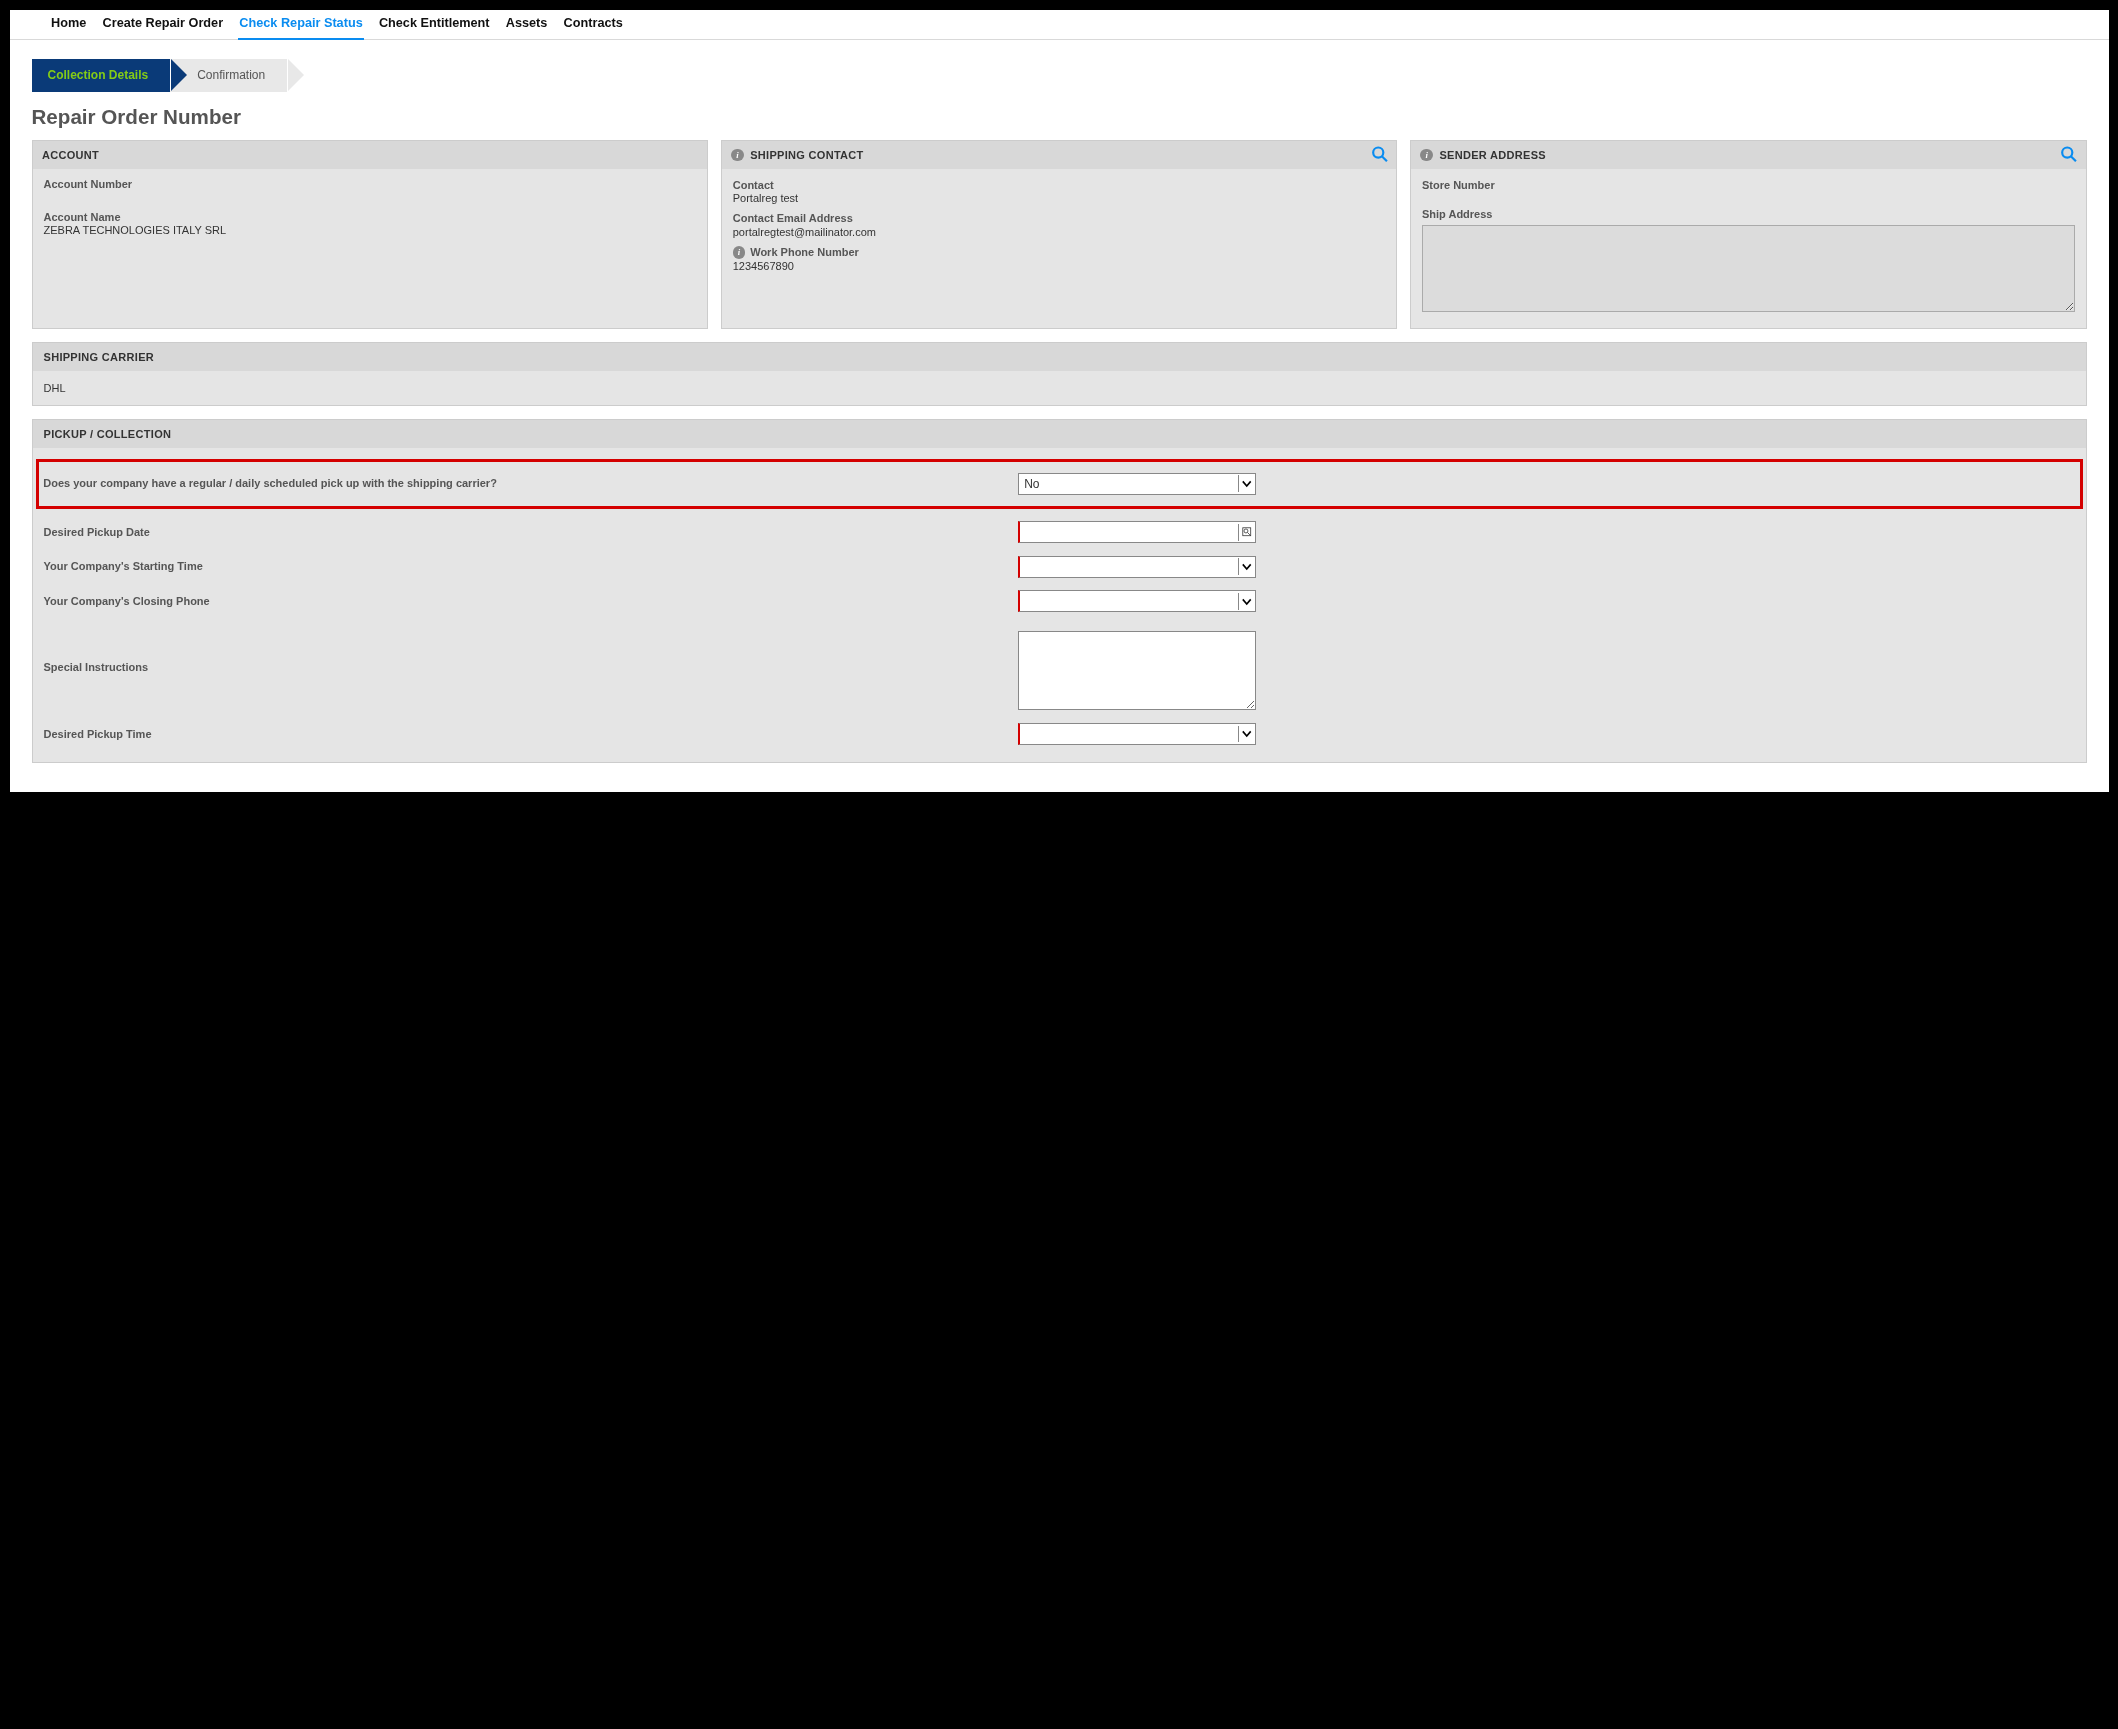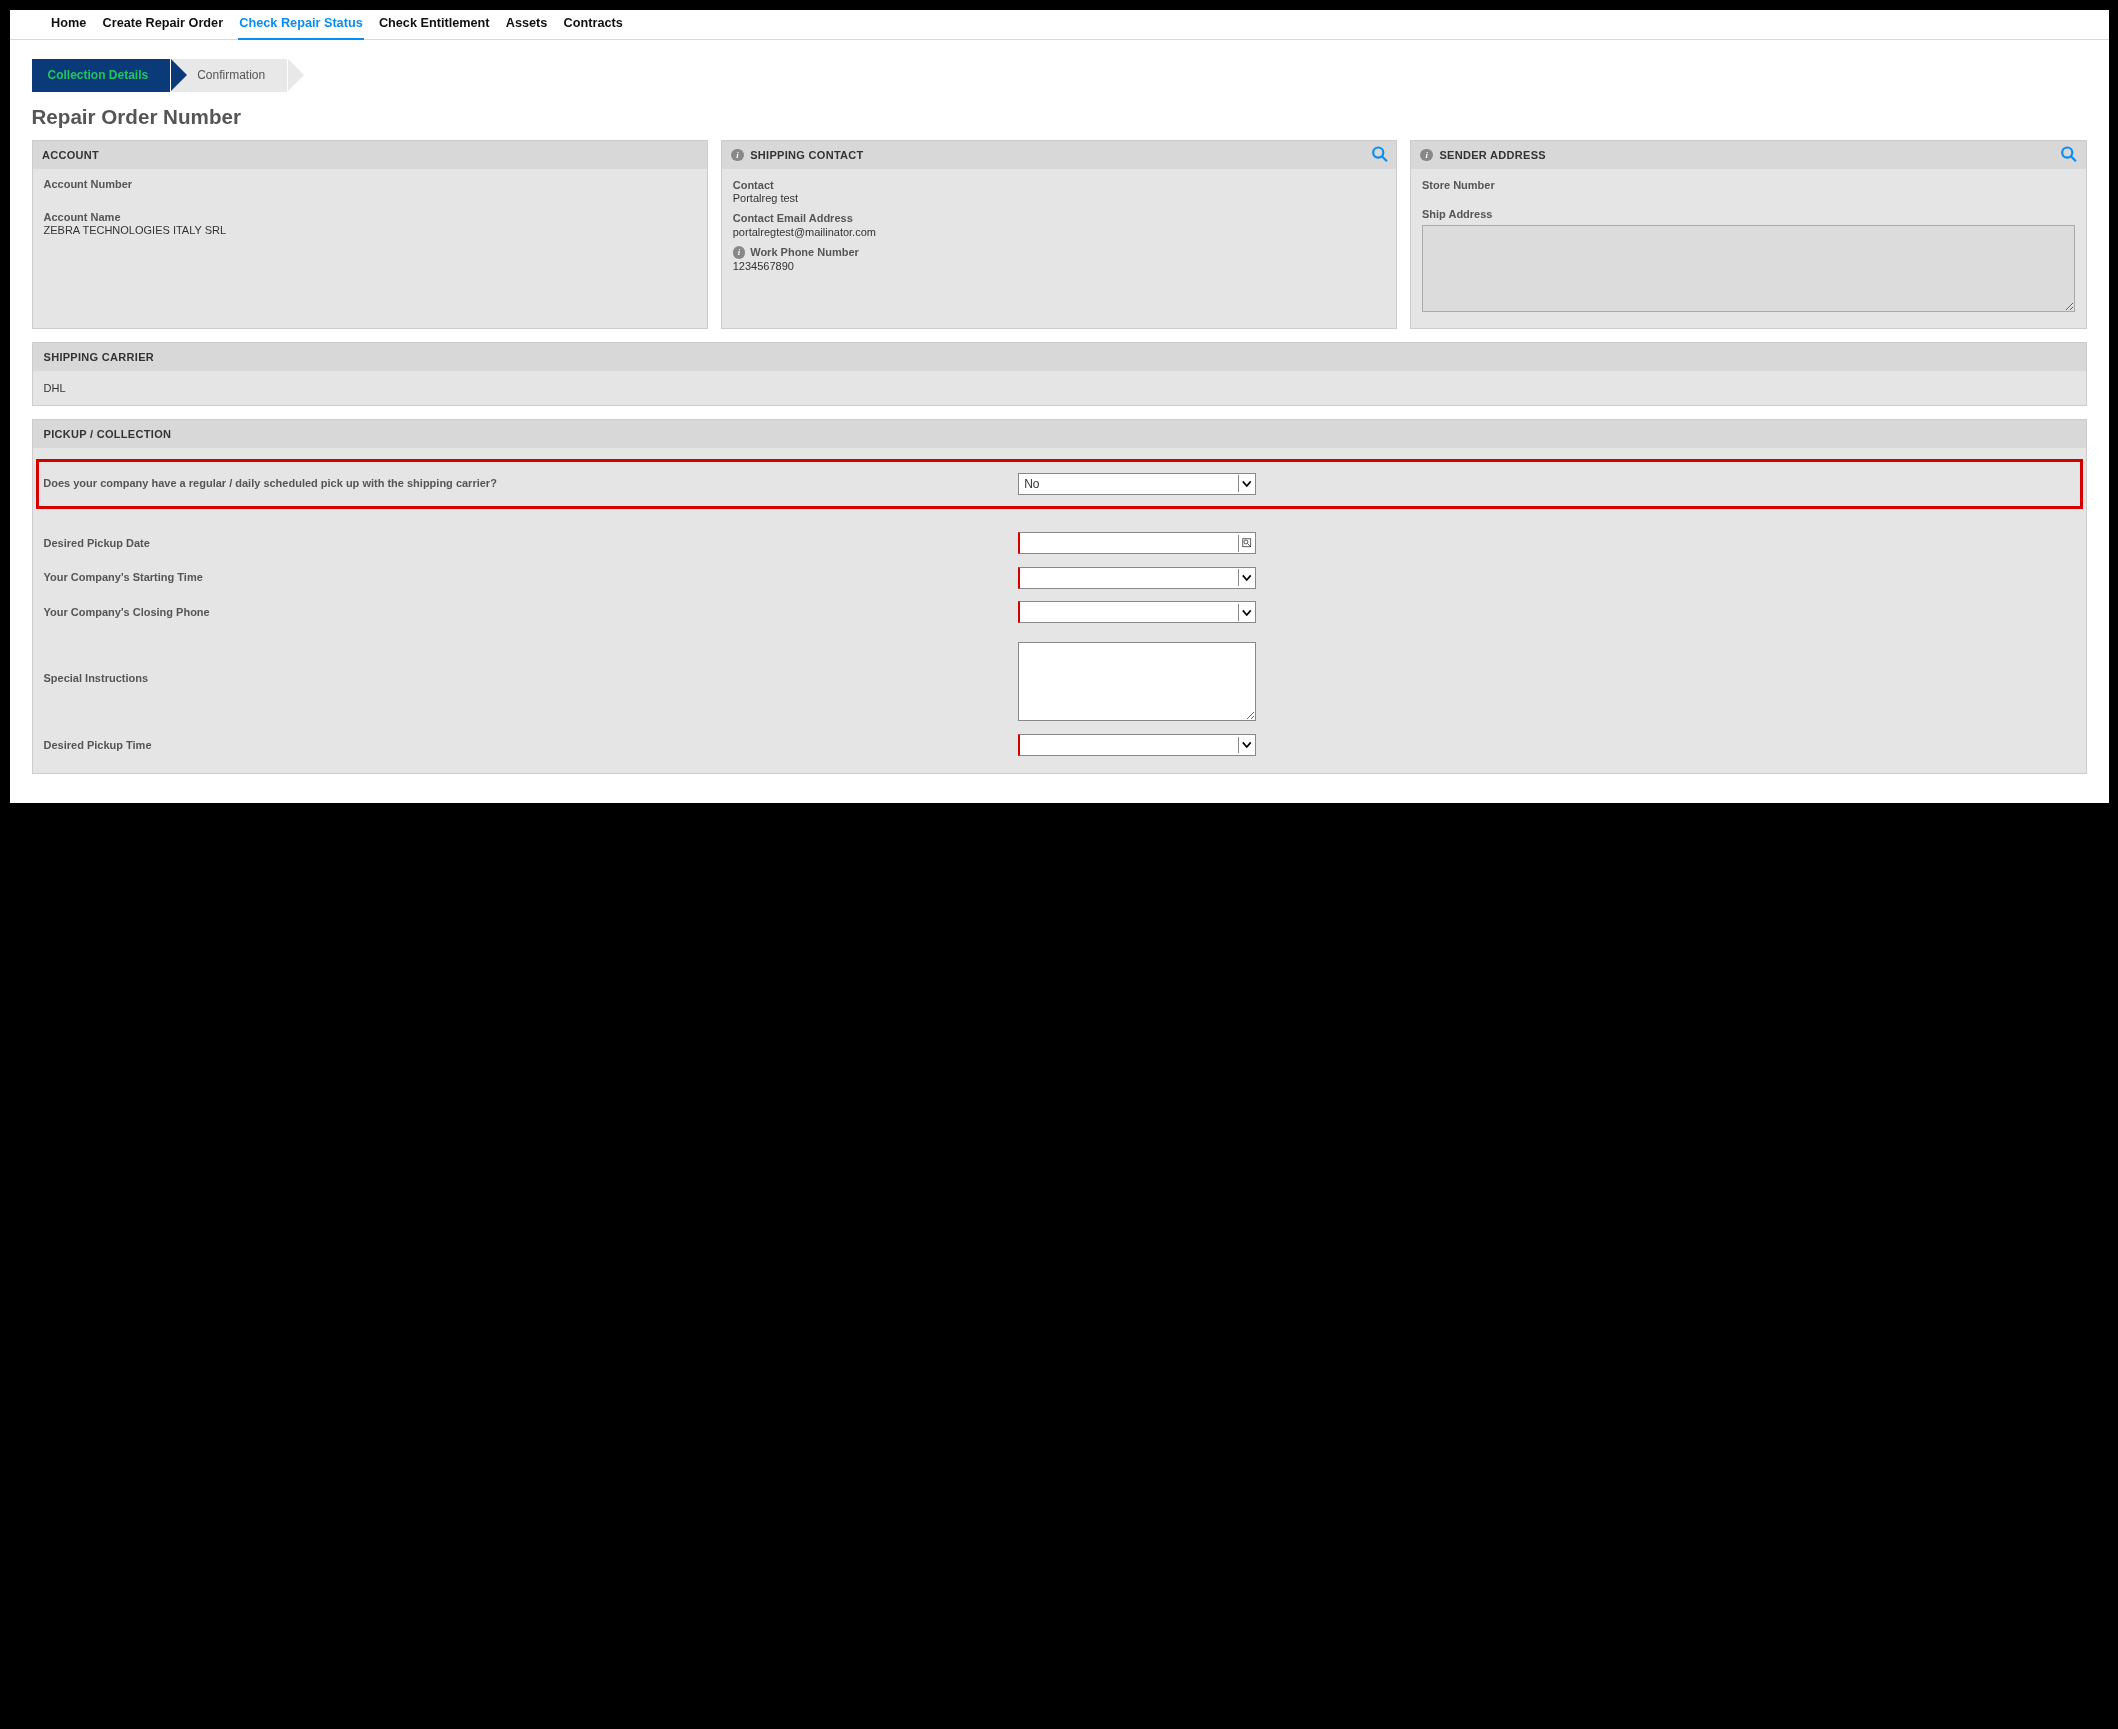--- a/index.html
+++ b/index.html
@@ -43,21 +43,21 @@
   .wiz-step {
     position: relative;
     height: 33px;
     line-height: 33px;
     padding: 0 22px 0 27px;
     font-size: 12px;
   }
   .wiz-step.first { padding-left: 16px; }
   .wiz-active {
     background: #0a3a78;
-    color: #22c55e;
+    color: #84cc16;
     font-weight: 700;
   }
   .wiz-inactive {
     background: #e8e8e8;
     color: #555;
   }
   .wiz-step::after {
     content: "";
     position: absolute;
     right: -16.6px; top: 0;
@@ -220,21 +220,21 @@
     margin-right: -4.8px;
   }
   .required-left { border-left: 2.4px solid #d40000 !important; }
   .textarea-input {
     height: 79px;
     resize: both;
   }
   .highlight-box {
     border: 3.2px solid #d40000;
     padding: 4.8px 4.8px;
-    margin: 0 -8px 17px -8px;
+    margin: 0 -8px 6px -8px;
   }
 
   
   .info-icon {
     display: inline-flex;
     width: 12.7px; height: 12.7px;
     border-radius: 50%;
     background: #888;
     color: #fff;
     font-size: 8.7px;

